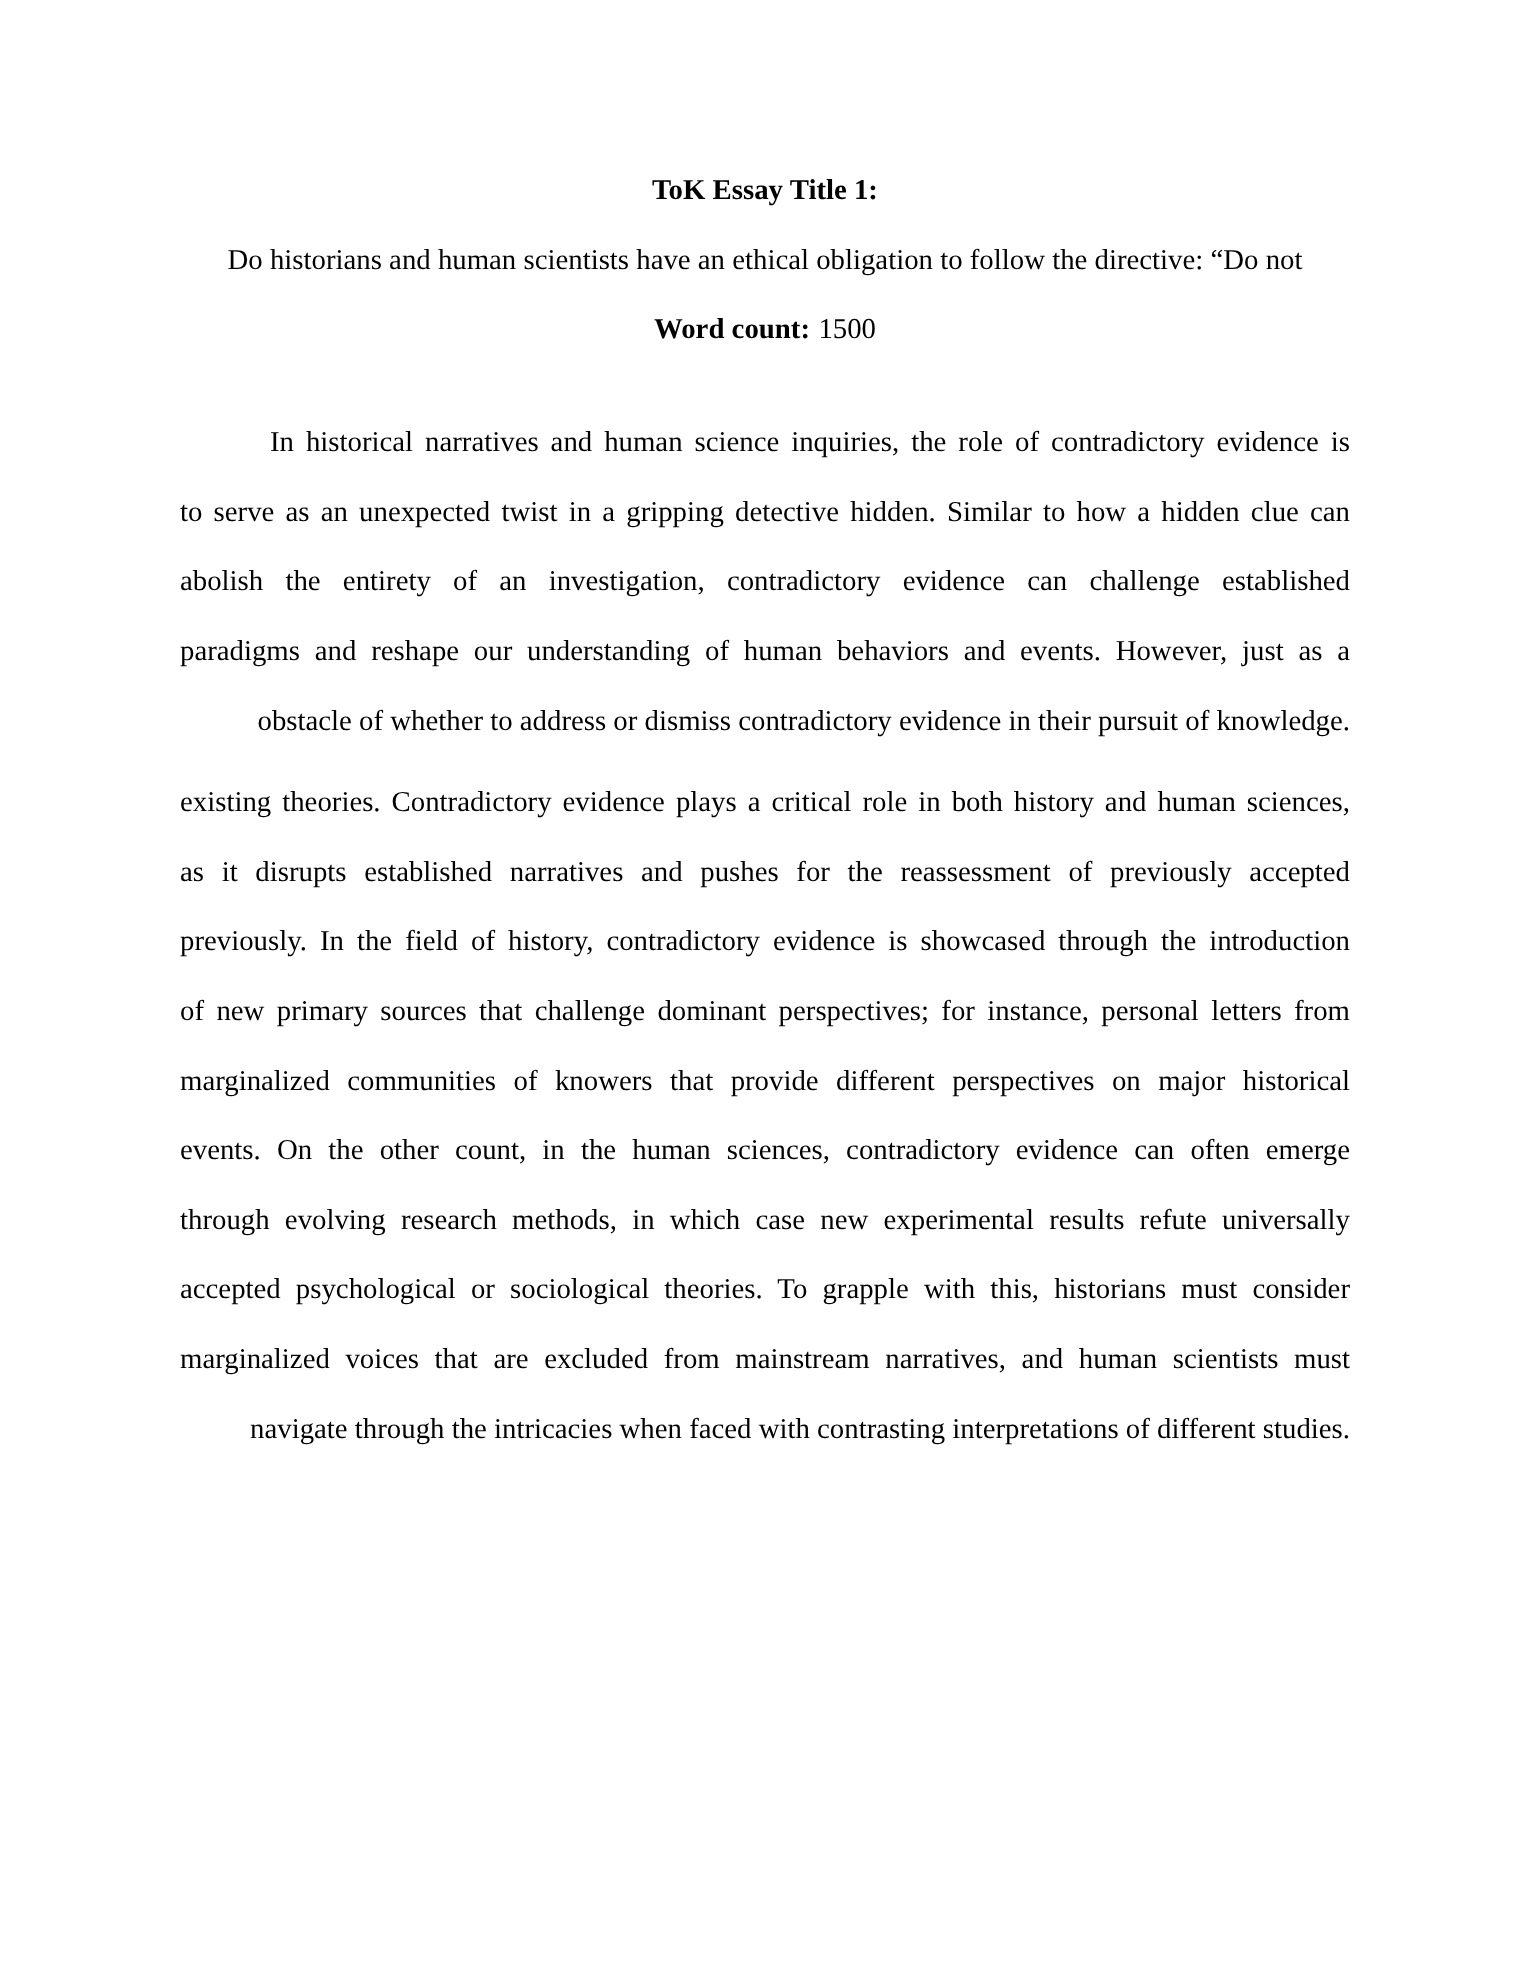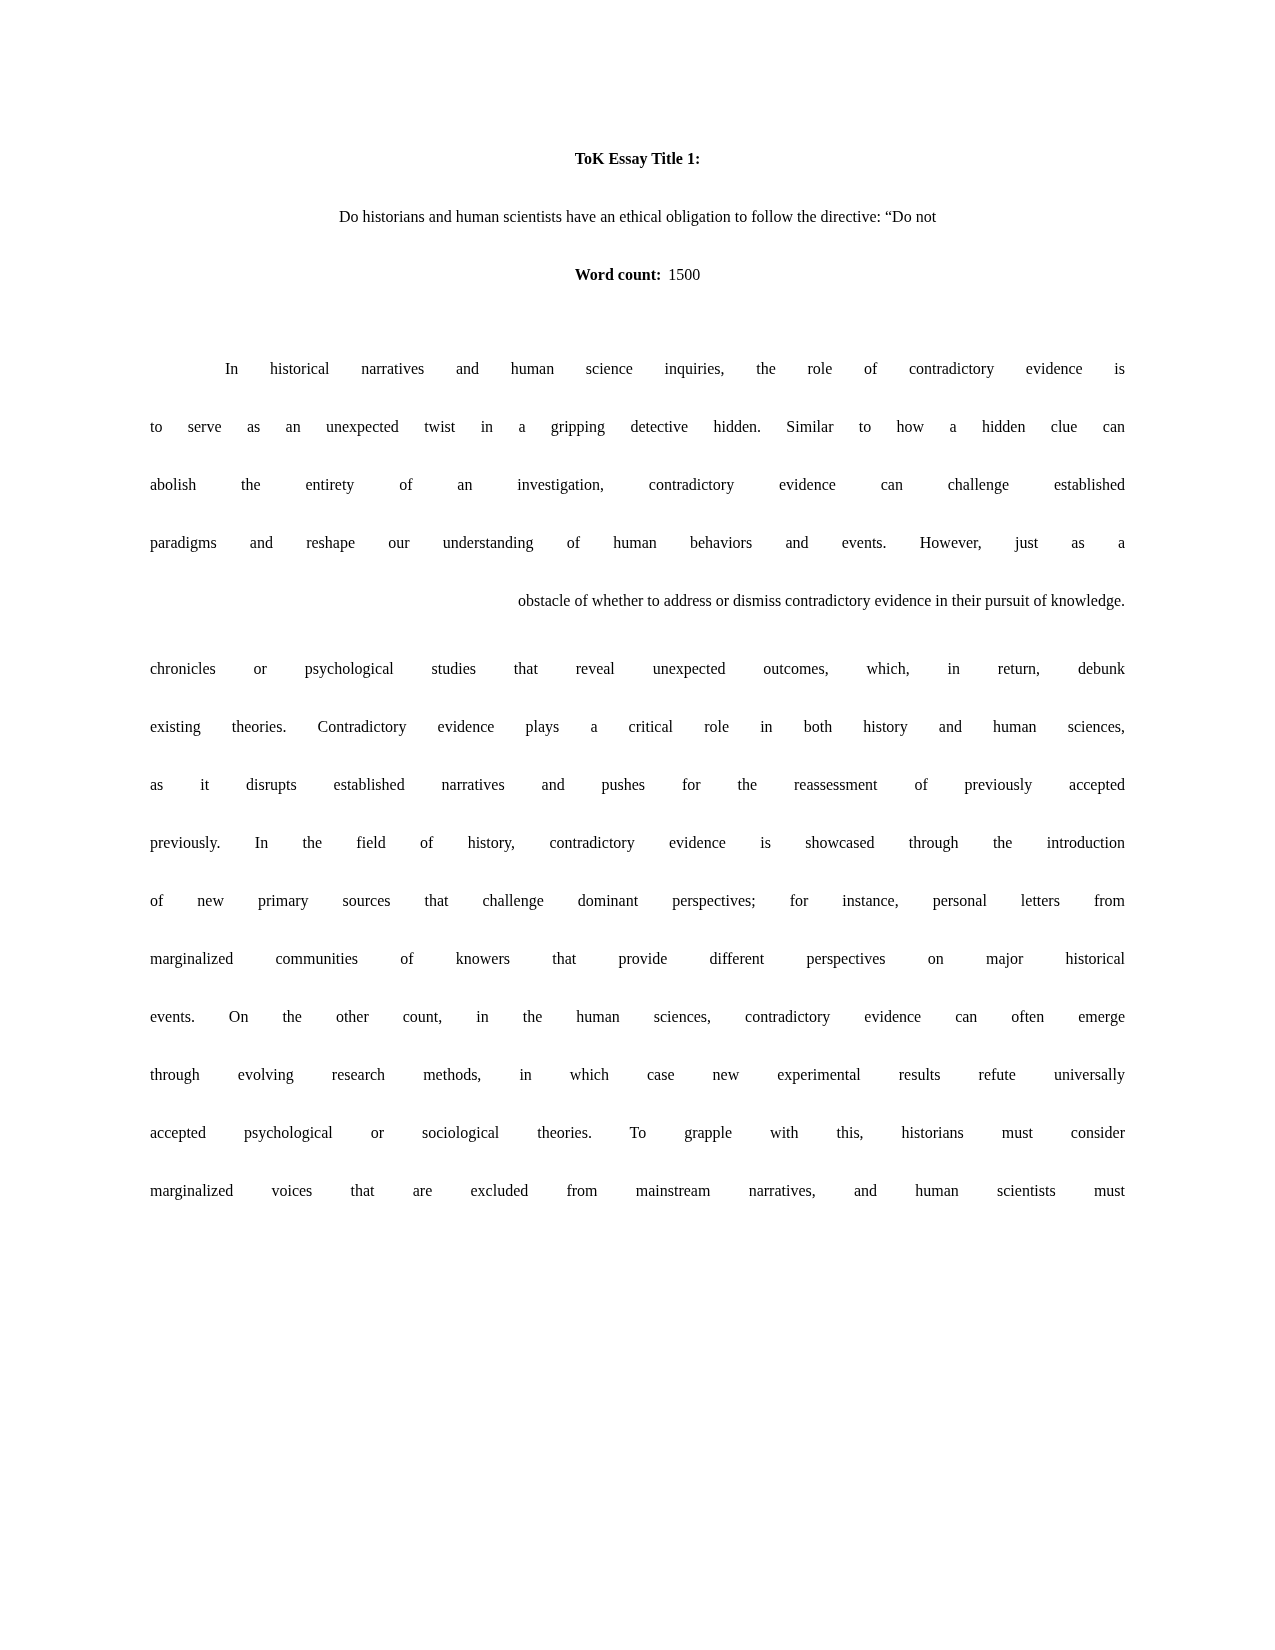--- a/index.html
+++ b/index.html
@@ -15,21 +15,21 @@
     }
     .page {
       box-sizing: border-box;
       width: 1275px;
       height: 1650px;
       padding: 130px 150px 0 150px;
       background: #ffffff;
       overflow: hidden;
     }
     .line {
-      font-size: 16px;
+      font-size: 24px;
       line-height: 58px;
       height: 58px;
       white-space: normal;
     }
     .center { text-align: center; }
     .bold { font-weight: bold; }
     .justify {
       text-align: justify;
       text-align-last: justify;
       text-justify: inter-word;
@@ -56,25 +56,25 @@
 
   <div class="paragraph para-1">
     <div class="line justify indent">In historical narratives and human science inquiries, the role of contradictory evidence is</div>
     <div class="line justify">to serve as an unexpected twist in a gripping detective hidden. Similar to how a hidden clue can</div>
     <div class="line justify">abolish the entirety of an investigation, contradictory evidence can challenge established</div>
     <div class="line justify">paradigms and reshape our understanding of human behaviors and events. However, just as a</div>
     <div class="line last">obstacle of whether to address or dismiss contradictory evidence in their pursuit of knowledge.</div>
   </div>
 
   <div class="paragraph para-2">
-    <div class="line justify">chronicles or psychological studies that reveal unexpected outcomes, which, in return, debunk</div>
     <div class="line justify">existing theories. Contradictory evidence plays a critical role in both history and human sciences,</div>
     <div class="line justify">as it disrupts established narratives and pushes for the reassessment of previously accepted</div>
     <div class="line justify">previously. In the field of history, contradictory evidence is showcased through the introduction</div>
     <div class="line justify">of new primary sources that challenge dominant perspectives; for instance, personal letters from</div>
     <div class="line justify">marginalized communities of knowers that provide different perspectives on major historical</div>
     <div class="line justify">events. On the other count, in the human sciences, contradictory evidence can often emerge</div>
     <div class="line justify">through evolving research methods, in which case new experimental results refute universally</div>
     <div class="line justify">accepted psychological or sociological theories. To grapple with this, historians must consider</div>
     <div class="line justify">marginalized voices that are excluded from mainstream narratives, and human scientists must</div>
+    <div class="line last">navigate through the intricacies when faced with contrasting interpretations of different studies.</div>
   </div>
 
 </div>
 
 </body></html>

